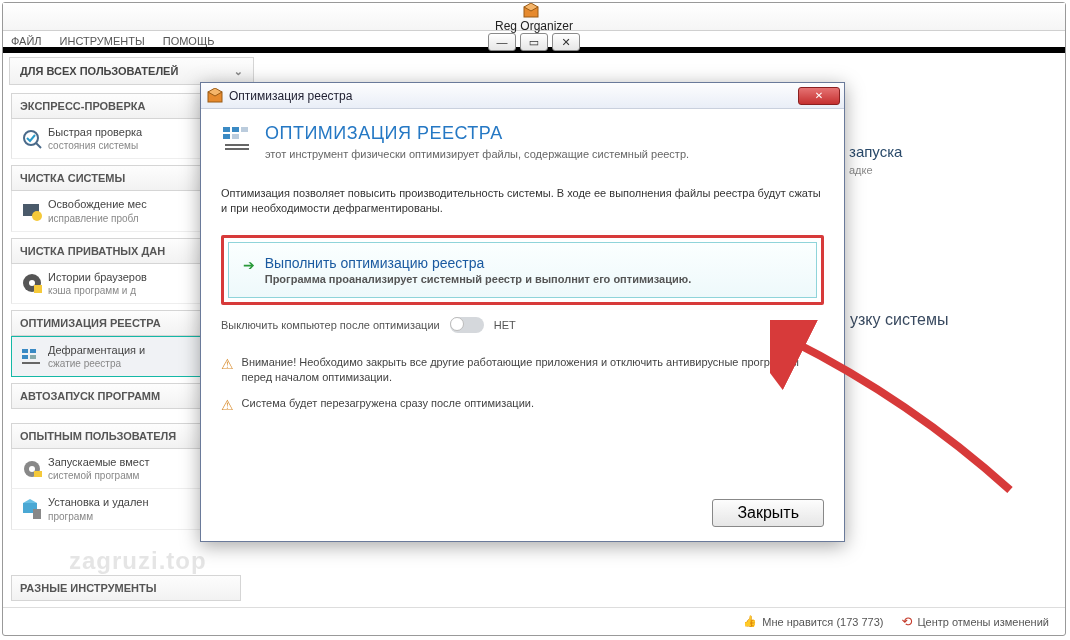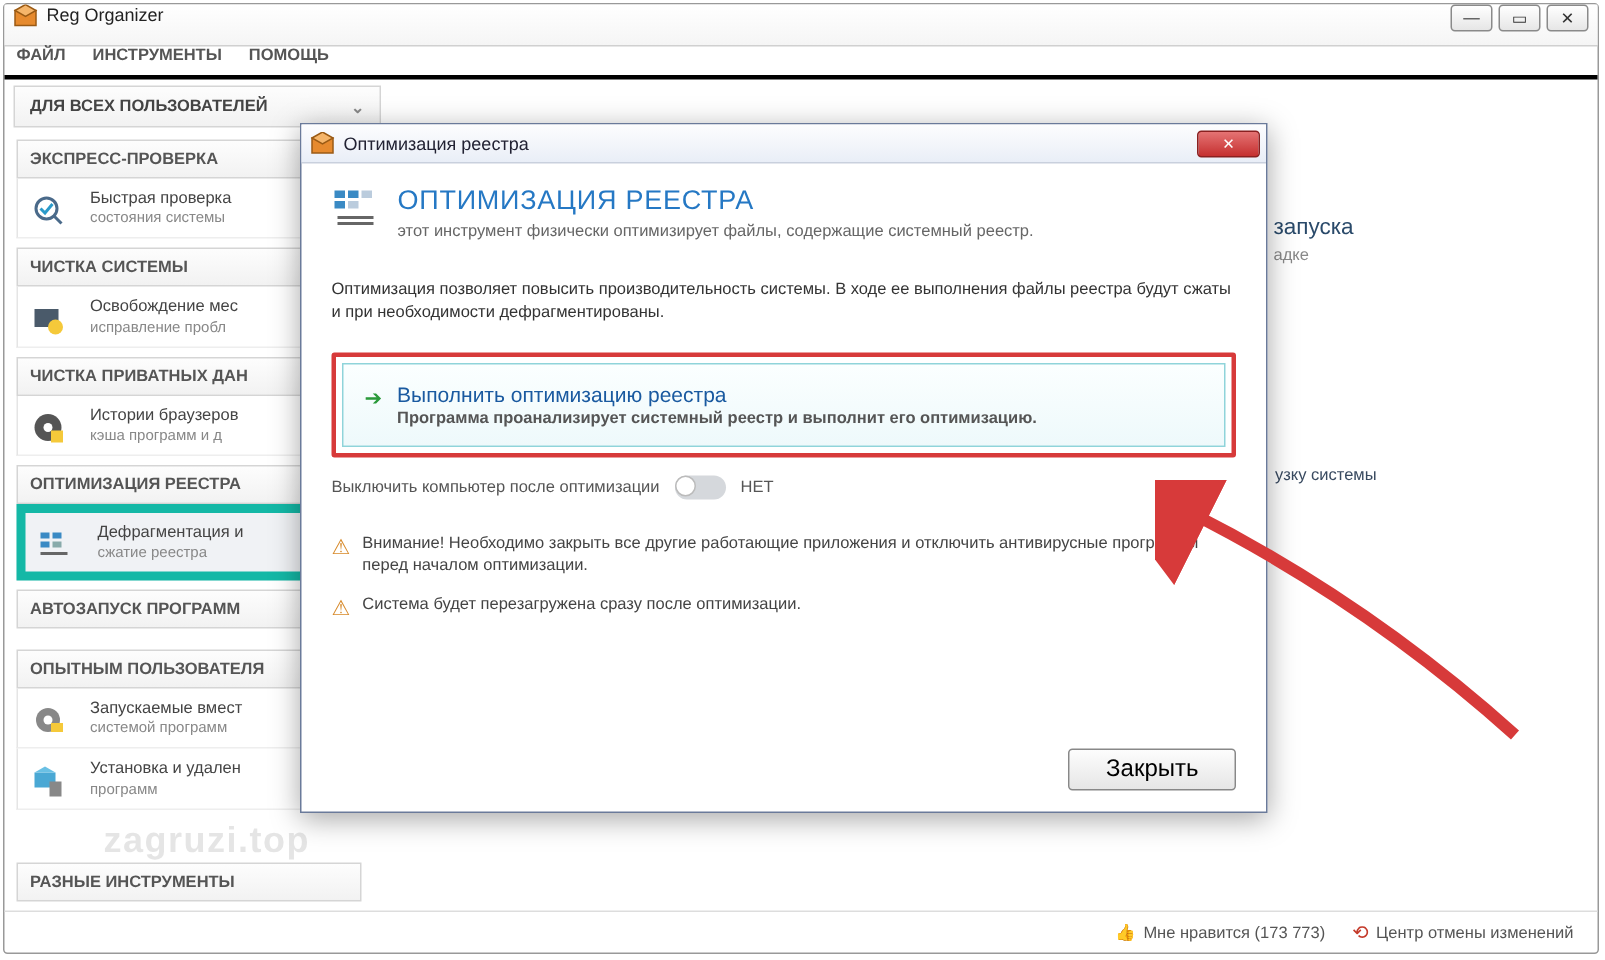--- a/index.html
+++ b/index.html
@@ -1,47 +1,47 @@
 <!DOCTYPE html>
 <html><head>
 <meta charset="utf-8">
 <style>
 * { box-sizing: border-box; margin: 0; padding: 0; }
 body { font-family: "Segoe UI", Tahoma, sans-serif; font-size: 12px; background: #fff; width: 1070px; height: 640px; position: relative; overflow: hidden; }
 
 
 .main-window { width: 1064px; height: 634px; margin: 2px; border: 1px solid #999; border-radius: 3px; background: #fff; position: relative; }
-.main-titlebar { height: 28px; display: flex; align-items: flex-start; padding: 0 6px; background: linear-gradient(#fff,#f5f5f5); border-bottom: 1px solid #d0d0d0; }
+.main-titlebar { height: 28px; display: flex; align-items: center; padding: 0 6px; background: linear-gradient(#fff,#f5f5f5); border-bottom: 1px solid #d0d0d0; flex-direction: column; }
 .app-icon { width: 16px; height: 16px; margin-right: 6px; }
 .app-icon svg { width: 16px; height: 16px; }
 .main-title { font-size: 12px; color: #222; flex: 1; }
 .win-controls { display: flex; gap: 4px; }
 .win-btn { width: 28px; height: 18px; border: 1px solid #8a8a8a; border-radius: 3px; background: linear-gradient(#fff,#e6e6e6); display: flex; align-items: center; justify-content: center; font-size: 11px; color: #333; cursor: pointer; font-family: "Segoe UI Symbol", sans-serif; }
 
 
-.menubar { height: 22px; display: flex; align-items: flex-start; padding: 0 8px; gap: 18px; color: #555; font-size: 11px; border-bottom: 3px solid #000000; font-weight: bold; }
+.menubar { height: 22px; display: flex; align-items: flex-end; padding: 0 8px; gap: 18px; color: #555; font-size: 11px; border-bottom: 6px solid #000000; }
 .menubar span { cursor: pointer; }
 
 
 .section-bar { height: 28px; display: flex; align-items: center; padding: 0 10px; background: linear-gradient(#fdfdfd,#f2f2f2); border: 1px solid #d5d5d5; font-size: 11px; font-weight: bold; color: #444; margin: 4px 6px 0 6px; width: 245px; }
 .section-bar .chev { margin-left: auto; color: #888; }
 
 
 .sidebar { position: absolute; top: 84px; left: 8px; width: 230px; }
 .group-head { font-size: 11px; font-weight: bold; color: #555; padding: 6px 8px; background: linear-gradient(#fdfdfd,#f2f2f2); border: 1px solid #d5d5d5; margin-top: 6px; }
-.item { padding: 6px 8px 6px 8px; display: flex; gap: 16px; align-items: flex-end; border-left: 1px solid #e5e5e5; border-right: 1px solid #e5e5e5; border-bottom: 1px solid #eee; cursor: pointer; }
-.item.selected { background: #f0f2f5; border: 6px solid #14b8a6; }
+.item { padding: 6px 8px 6px 8px; display: flex; gap: 4px; align-items: center; border-left: 1px solid #e5e5e5; border-right: 1px solid #e5e5e5; border-bottom: 1px solid #eee; cursor: pointer; }
+.item.selected { background: #f0f2f5; border: 1px solid #14b8a6; }
 .item-icon { width: 24px; height: 24px; flex-shrink: 0; display: flex; align-items: center; justify-content: center; }
 .item-text { font-size: 11px; line-height: 1.3; }
 .item-title { color: #444; }
 .item-sub { color: #888; font-size: 10px; }
 
 
 .right-ghost { position: absolute; top: 140px; left: 846px; font-size: 15px; color: #2a4a6a; }
-.right-ghost2 { position: absolute; top: 308px; left: 847px; font-size: 11px; color: #394a60; }
+.right-ghost2 { position: absolute; top: 308px; left: 847px; font-size: 16px; color: #394a60; }
 
 
 .dialog { position: absolute; top: 82px; left: 200px; width: 645px; height: 460px; background: #fff; border: 1px solid #6a7a9a; box-shadow: 0 4px 18px rgba(0,0,0,.35); }
 .dlg-titlebar { height: 26px; background: linear-gradient(#fdfdfe,#e9eef7); border-bottom: 1px solid #c9d0dd; display: flex; align-items: center; padding: 0 4px 0 6px; }
 .dlg-title { font-size: 12px; color: #223; flex: 1; }
 .dlg-close { width: 42px; height: 18px; background: linear-gradient(#e57373,#c53030); border: 1px solid #8a2020; border-radius: 3px; display: flex; align-items: center; justify-content: center; color: #fff; font-size: 10px; cursor: pointer; }
 
 .dlg-body { padding: 14px 20px; position: relative; height: calc(100% - 26px); }
 .dlg-head { display: flex; gap: 12px; margin-bottom: 26px; }
 .dlg-head-icon { width: 32px; height: 32px; flex-shrink: 0; }

